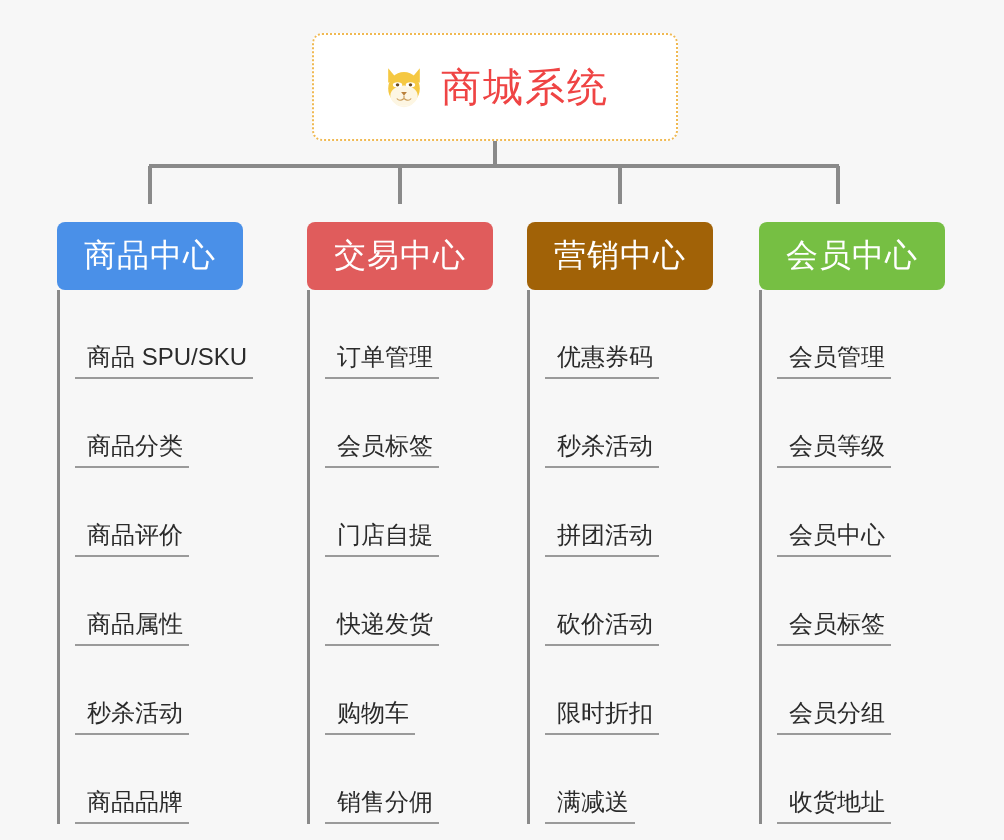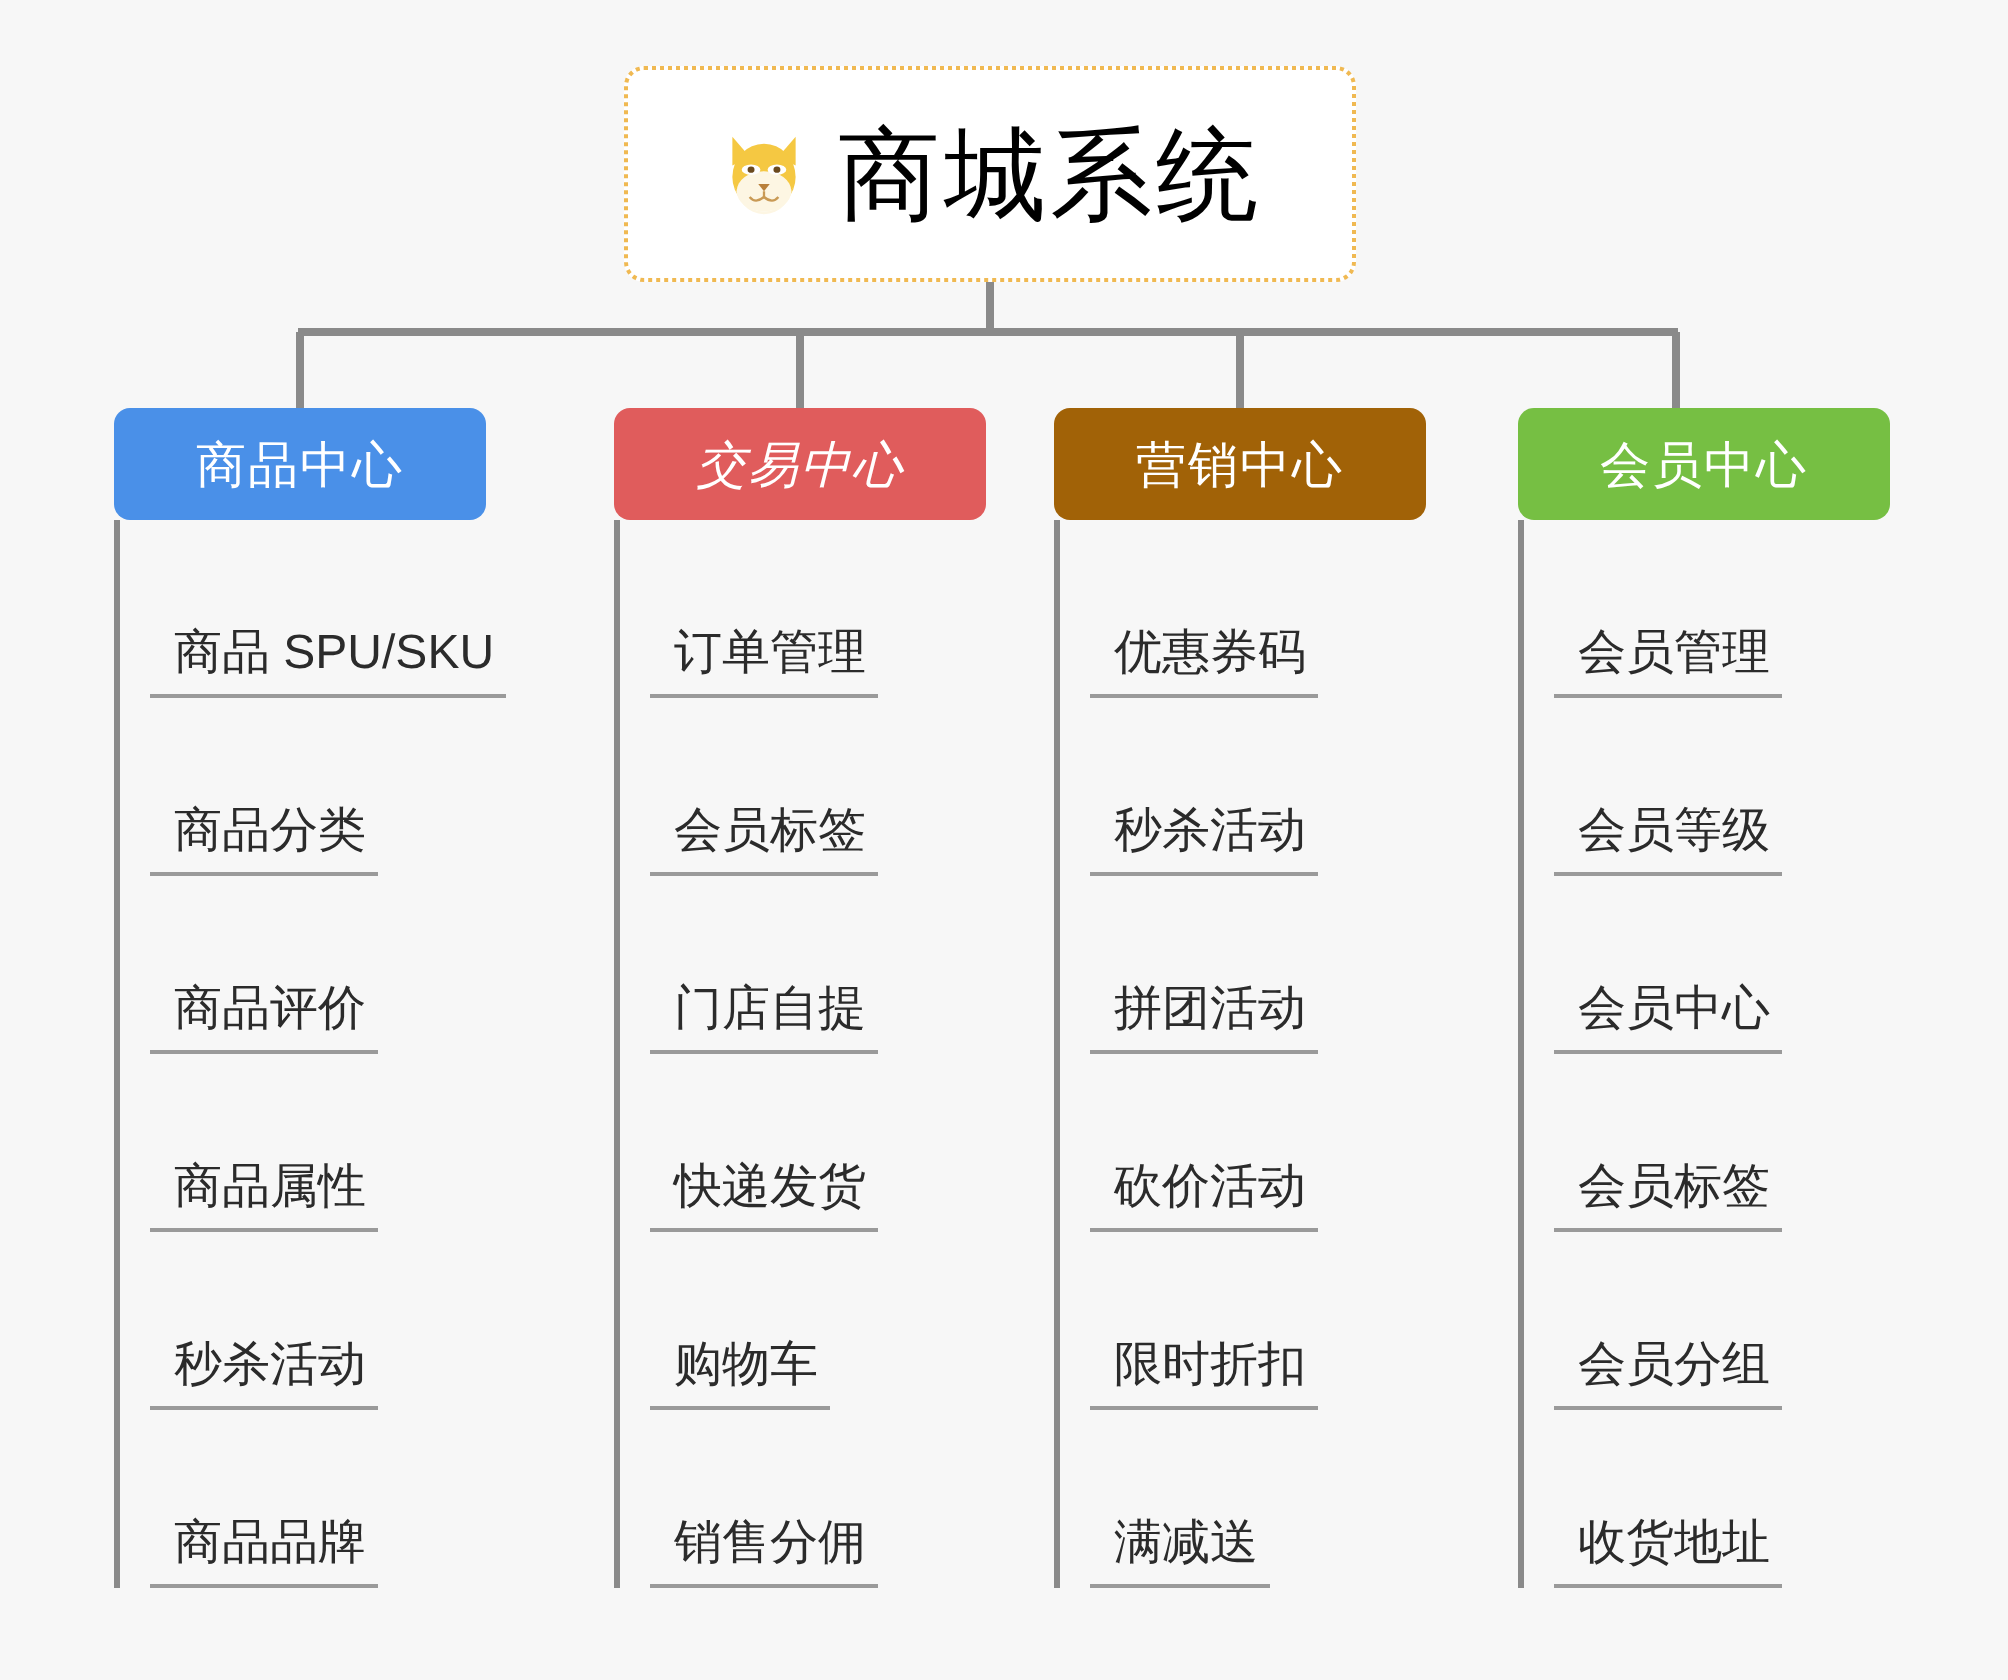--- a/index.html
+++ b/index.html
@@ -38,22 +38,22 @@
     justify-content: center;
     gap: 14px;
   }
   .root-icon {
     width: 46px;
     height: 46px;
     flex: 0 0 auto;
     display: block;
   }
   .root-title {
-    font-size: 51px;
-    color: #000000;
+    font-size: 40px;
+    color: #ef4444;
     letter-spacing: 2px;
     line-height: 1;
     white-space: nowrap;
   }
 
   
   #connectors {
     position: absolute;
     left: 0;
     top: 0;
@@ -73,29 +73,30 @@
     position: absolute;
     top: 0;
     width: 186px;
   }
   .col-0 { left: 57px; }
   .col-1 { left: 307px; }
   .col-2 { left: 527px; }
   .col-3 { left: 747px; padding-left: 12px; }
 
   .cat-box {
-    height: 56px;
+    height: 68px;
     border-radius: 8px;
     display: flex;
     align-items: center;
     justify-content: center;
     color: #ffffff;
-    font-size: 25px;
+    font-size: 32px;
     letter-spacing: 1px;
     box-sizing: border-box;
+    margin-top: 18px;
   }
 
   .leaf-list {
     position: relative;
     margin: 0;
     padding: 0 0 0 15px;
     list-style: none;
     border-left: 3px solid #8a8a8a;
   }
   .leaf-item {
@@ -174,21 +175,21 @@
         <li class="leaf-item">
             <span class="leaf-label">秒杀活动</span>
           </li>
         <li class="leaf-item">
             <span class="leaf-label">商品品牌</span>
           </li>
       </ul>
     </div>
 
     <div class="column col-1">
-      <div class="cat-box" style="background: rgb(224, 92, 92); font-style: italic;">
+      <div class="cat-box" style="background: rgb(224, 92, 92);">
         <span>交易中心</span>
       </div>
       <ul class="leaf-list">
         <li class="leaf-item">
             <span class="leaf-label">订单管理</span>
           </li>
         <li class="leaf-item">
             <span class="leaf-label">会员标签</span>
           </li>
         <li class="leaf-item">

